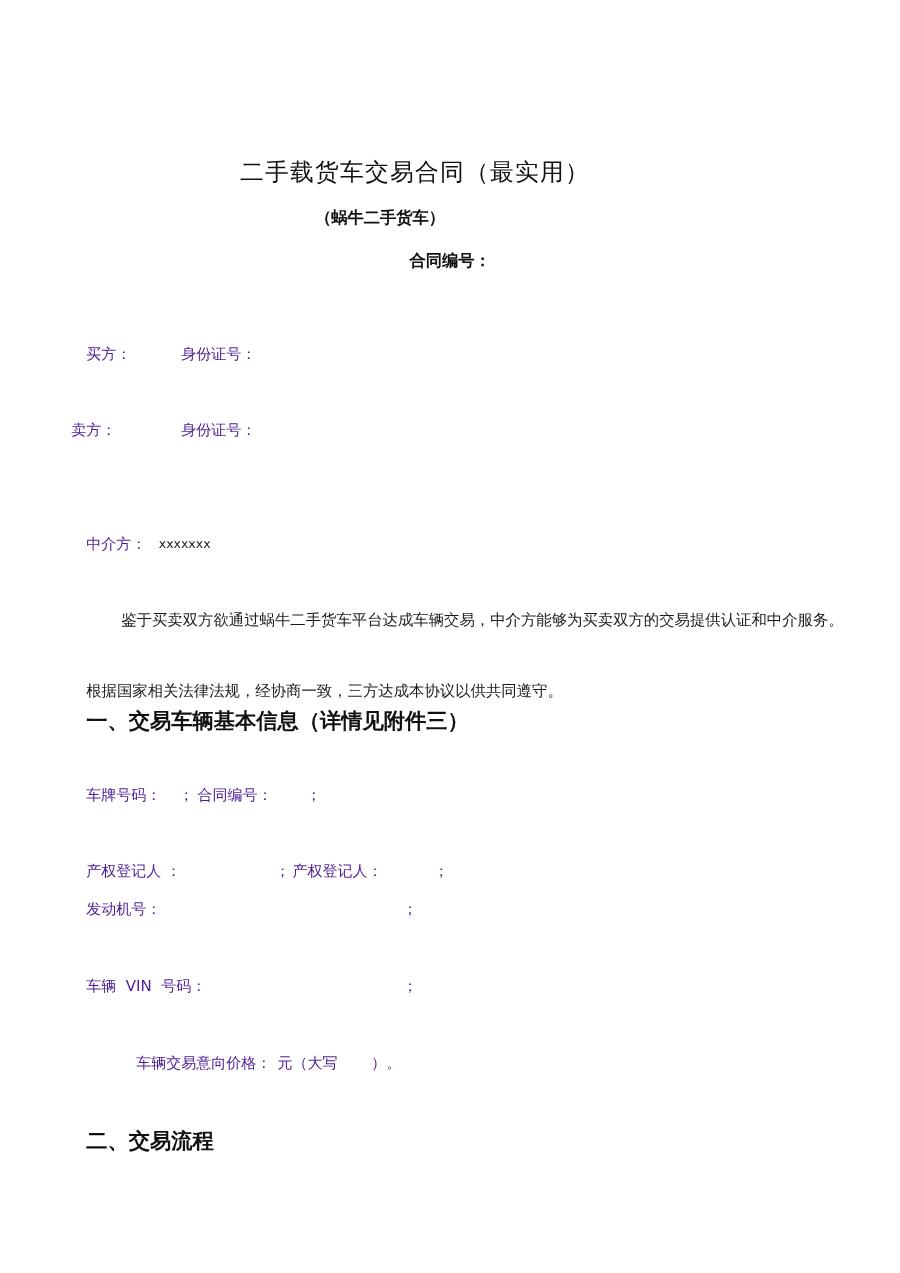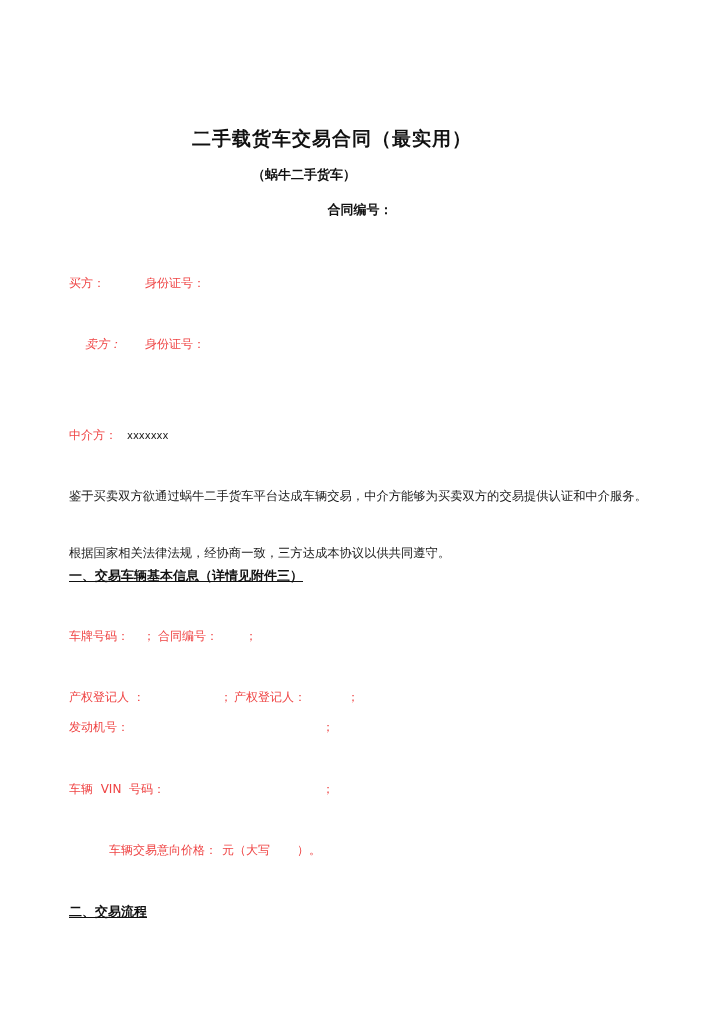--- a/index.html
+++ b/index.html
@@ -15,21 +15,21 @@
       font-family: "DejaVu Sans", "Liberation Sans", sans-serif;
       color: #111111;
     }
     .abs {
       position: absolute;
       white-space: nowrap;
       line-height: 1;
     }
     .title {
       font-size: 19px;
-      font-weight: bold;
+      font-weight: normal;
       left: 0;
       width: 664px;
       text-align: center;
       top: 129px;
       letter-spacing: 1px;
     }
     .subtitle {
       font-size: 13px;
       font-weight: bold;
       left: 0;
@@ -40,59 +40,58 @@
     .contract-no {
       font-size: 13px;
       font-weight: bold;
       left: 0;
       width: 720px;
       text-align: center;
       top: 203px;
     }
     .label {
       font-size: 12px;
-      color: #ef4444;
+      color: #4c1d95;
     }
     .small {
       font-size: 10px;
       color: #222222;
     }
     .para {
       font-size: 12.3px;
       color: #1a1a1a;
       left: 69px;
       line-height: 20px;
       white-space: nowrap;
     }
     .heading {
-      font-size: 13px;
+      font-size: 17px;
       font-weight: bold;
       color: #111111;
-      text-decoration: underline;
     }
   </style>
 </head>
 <body>
 
 <div>
 
   <div class="abs title">二手载货车交易合同（最实用）</div>
   <div class="abs subtitle">（蜗牛二手货车）</div>
   <div class="abs contract-no">合同编号：</div>
 
   <div class="abs label" style="left:69px; top:277px;">买方：</div>
   <div class="abs label" style="left:145px; top:277px;">身份证号：</div>
 
-  <div class="abs label" style="left:85px; top:338px;font-style:italic;">卖方：</div>
+  <div class="abs label" style="left:57px; top:338px;">卖方：</div>
   <div class="abs label" style="left:145px; top:338px;">身份证号：</div>
 
   <div class="abs label" style="left:69px; top:429px;">中介方：</div>
   <div class="abs small" style="left:127px; top:431px;">xxxxxxx</div>
 
-  <div class="abs para" style="top:486px;">鉴于买卖双方欲通过蜗牛二手货车平台达成车辆交易，中介方能够为买卖双方的交易提供认证和中介服务。</div>
+  <div class="abs para" style="top:486px;margin-left:28px;">鉴于买卖双方欲通过蜗牛二手货车平台达成车辆交易，中介方能够为买卖双方的交易提供认证和中介服务。</div>
   <div class="abs para" style="top:506px;margin-top:37px;">根据国家相关法律法规，经协商一致，三方达成本协议以供共同遵守。</div>
 
   <div class="abs heading" style="left:69px; top:569px;">一、交易车辆基本信息（详情见附件三）</div>
 
   <div class="abs label" style="left:69px; top:630px;">车牌号码：</div>
   <div class="abs label" style="left:143px; top:630px;">；</div>
   <div class="abs label" style="left:158px; top:630px;">合同编号：</div>
   <div class="abs label" style="left:245px; top:630px;">；</div>
 
   <div class="abs label" style="left:69px; top:691px;">产权登记人 ：</div>

